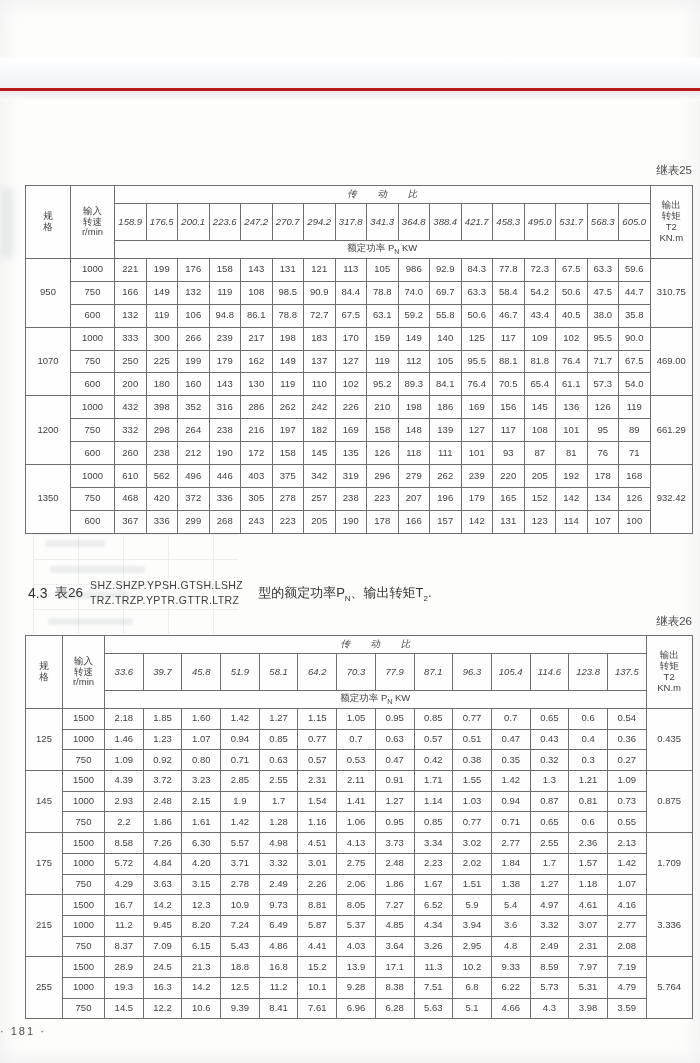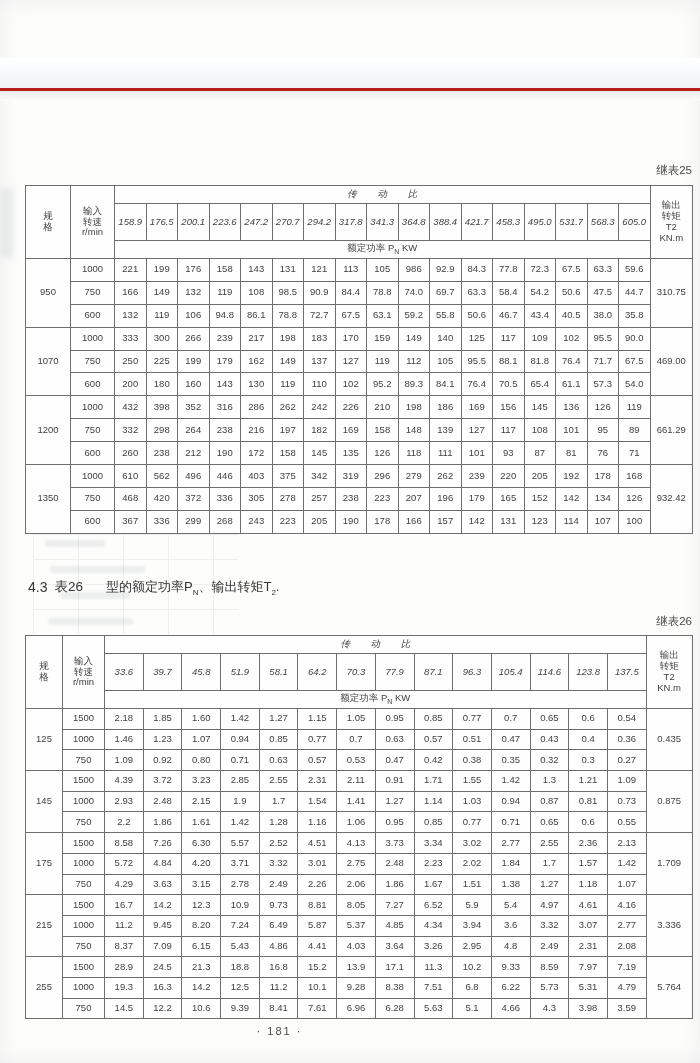--- a/index.html
+++ b/index.html
@@ -36,24 +36,24 @@
   #table25 tr.data-row{height:22.9px;}
   #table26 tr.data-row{height:20.7px;}
   td.num{font-size:9.3px;}
   td.torque{font-size:9px;}
 
   .section-heading{position:absolute;left:28px;top:578px;display:flex;align-items:center;gap:7px;color:#333;}
   .h-num{font-size:14px;}
   .h-ref{font-size:13.5px;text-align:center;}
   .h-models{display:flex;flex-direction:column;font-size:10.5px;letter-spacing:.4px;
        line-height:1.45;color:#3c3c3c;}
-  .h-desc{font-size:13px;margin-left:16px;}
+  .h-desc{font-size:13px;margin-left:8px;}
   .h-desc sub{font-size:8px;}
 
-  .footer{position:absolute;left:0;top:1025px;width:559px;text-align:center;
+  .footer{position:absolute;left:0;top:1025px;width:559px;
        font-size:11px;letter-spacing:2px;color:#4a4a4a;}
 
   
   .ghost{position:absolute;pointer-events:none;opacity:.10;}
   .ghost-grid{left:33px;top:534px;width:205px;height:100px;
        background:
         repeating-linear-gradient(#6a7580 0 1px,transparent 1px 25px),
         repeating-linear-gradient(90deg,#6a7580 0 1px,transparent 1px 45px);
        filter:blur(.6px);}
   .ghost-bar{background:#5d6a74;filter:blur(1.2px);height:7px;border-radius:2px;}
@@ -387,20 +387,24 @@
 <div class="ghost ghost-grid"></div>
 <div class="ghost ghost-bar gb1"></div>
 <div class="ghost ghost-bar gb2"></div>
 <div class="ghost ghost-bar gb3"></div>
 <div class="ghost ghost-bar gb4"></div>
 <div class="ghost ghost-edge"></div>
 
 <div class="section-heading">
   <span class="h-num">4.3</span>
   <span class="h-ref">表26</span>
+  <span class="h-models">
+    <span>SHZ.SHZP.YPSH.GTSH.LSHZ</span>
+    <span>TRZ.TRZP.YPTR.GTTR.LTRZ</span>
+  </span>
   <span class="h-desc">
     <span>型的额定功率P</span><sub>N</sub><span>、输出转矩T</span><sub>2</sub><span>.</span>
   </span>
 </div>
 
 <div id="t26-label" class="continued-label">继表26</div>
 
 <div id="table26" class="tbl-wrap">
     <table class="data-table">
       <colgroup>
@@ -560,21 +564,21 @@
           <td class="num">0.6</td>
           <td class="num">0.55</td>
         </tr>
         <tr class="data-row">
           <td rowspan="3" class="num spec">175</td>
           <td class="num speed">1500</td>
           <td class="num">8.58</td>
           <td class="num">7.26</td>
           <td class="num">6.30</td>
           <td class="num">5.57</td>
-          <td class="num">2.52</td>
+          <td class="num">4.98</td>
           <td class="num">4.51</td>
           <td class="num">4.13</td>
           <td class="num">3.73</td>
           <td class="num">3.34</td>
           <td class="num">3.02</td>
           <td class="num">2.77</td>
           <td class="num">2.55</td>
           <td class="num">2.36</td>
           <td class="num">2.13</td>
           <td rowspan="3" class="num torque">1.709</td>

